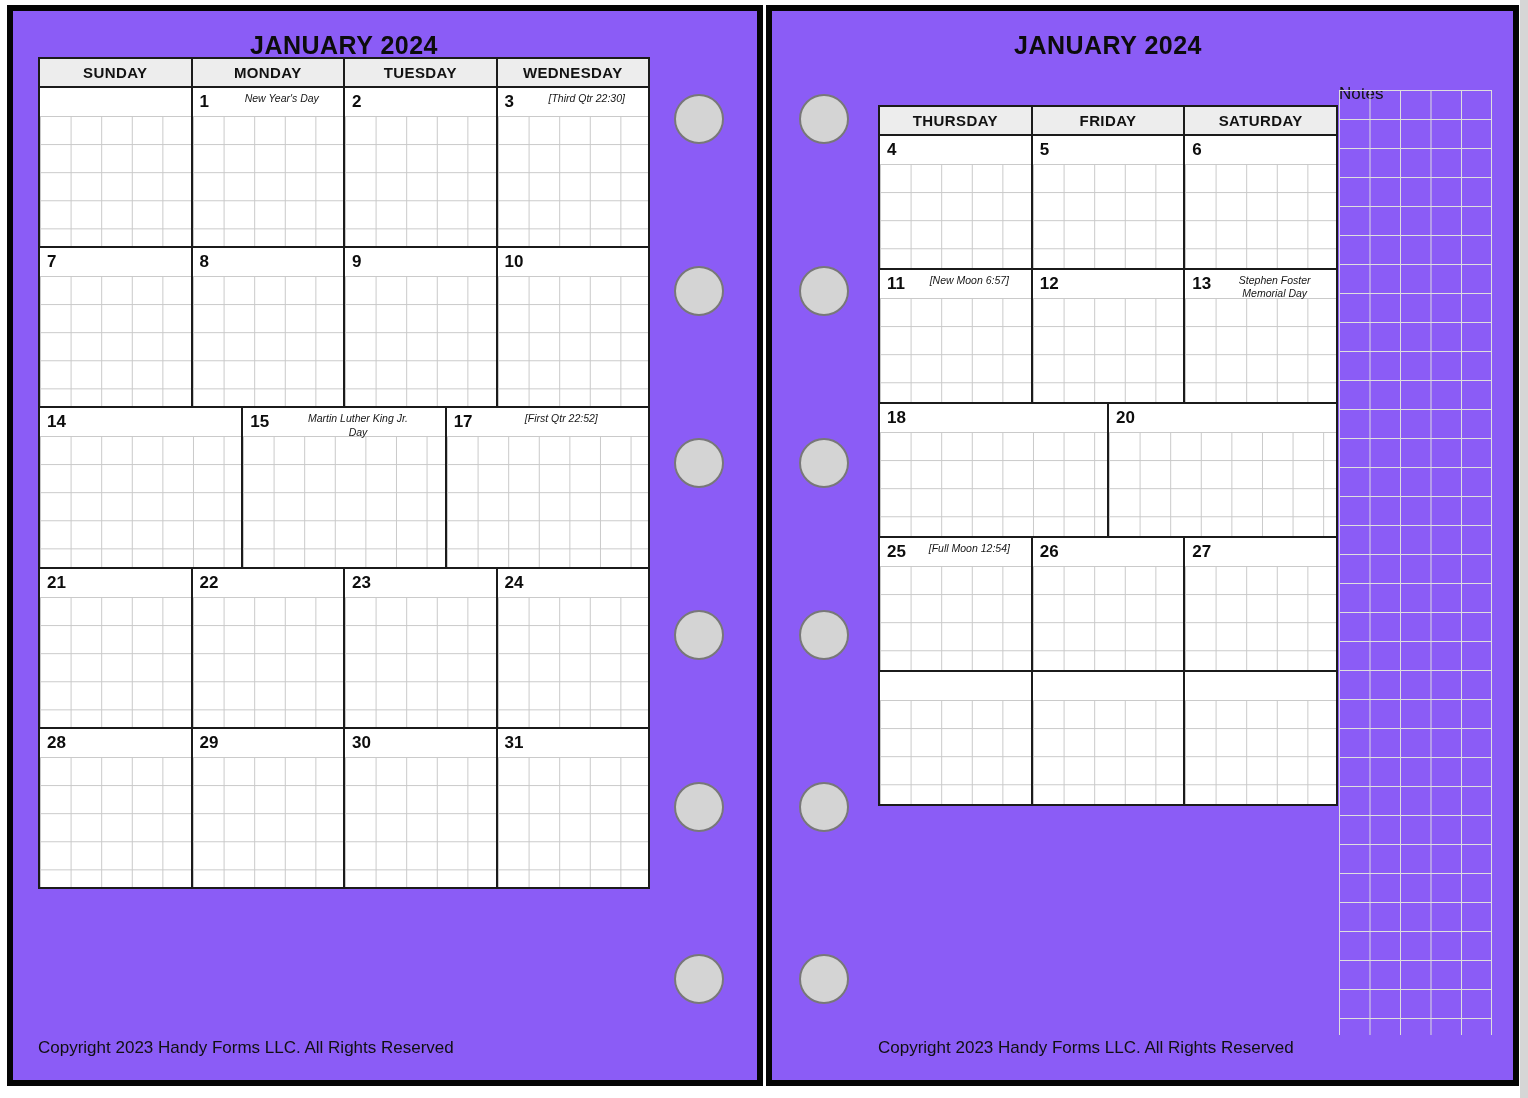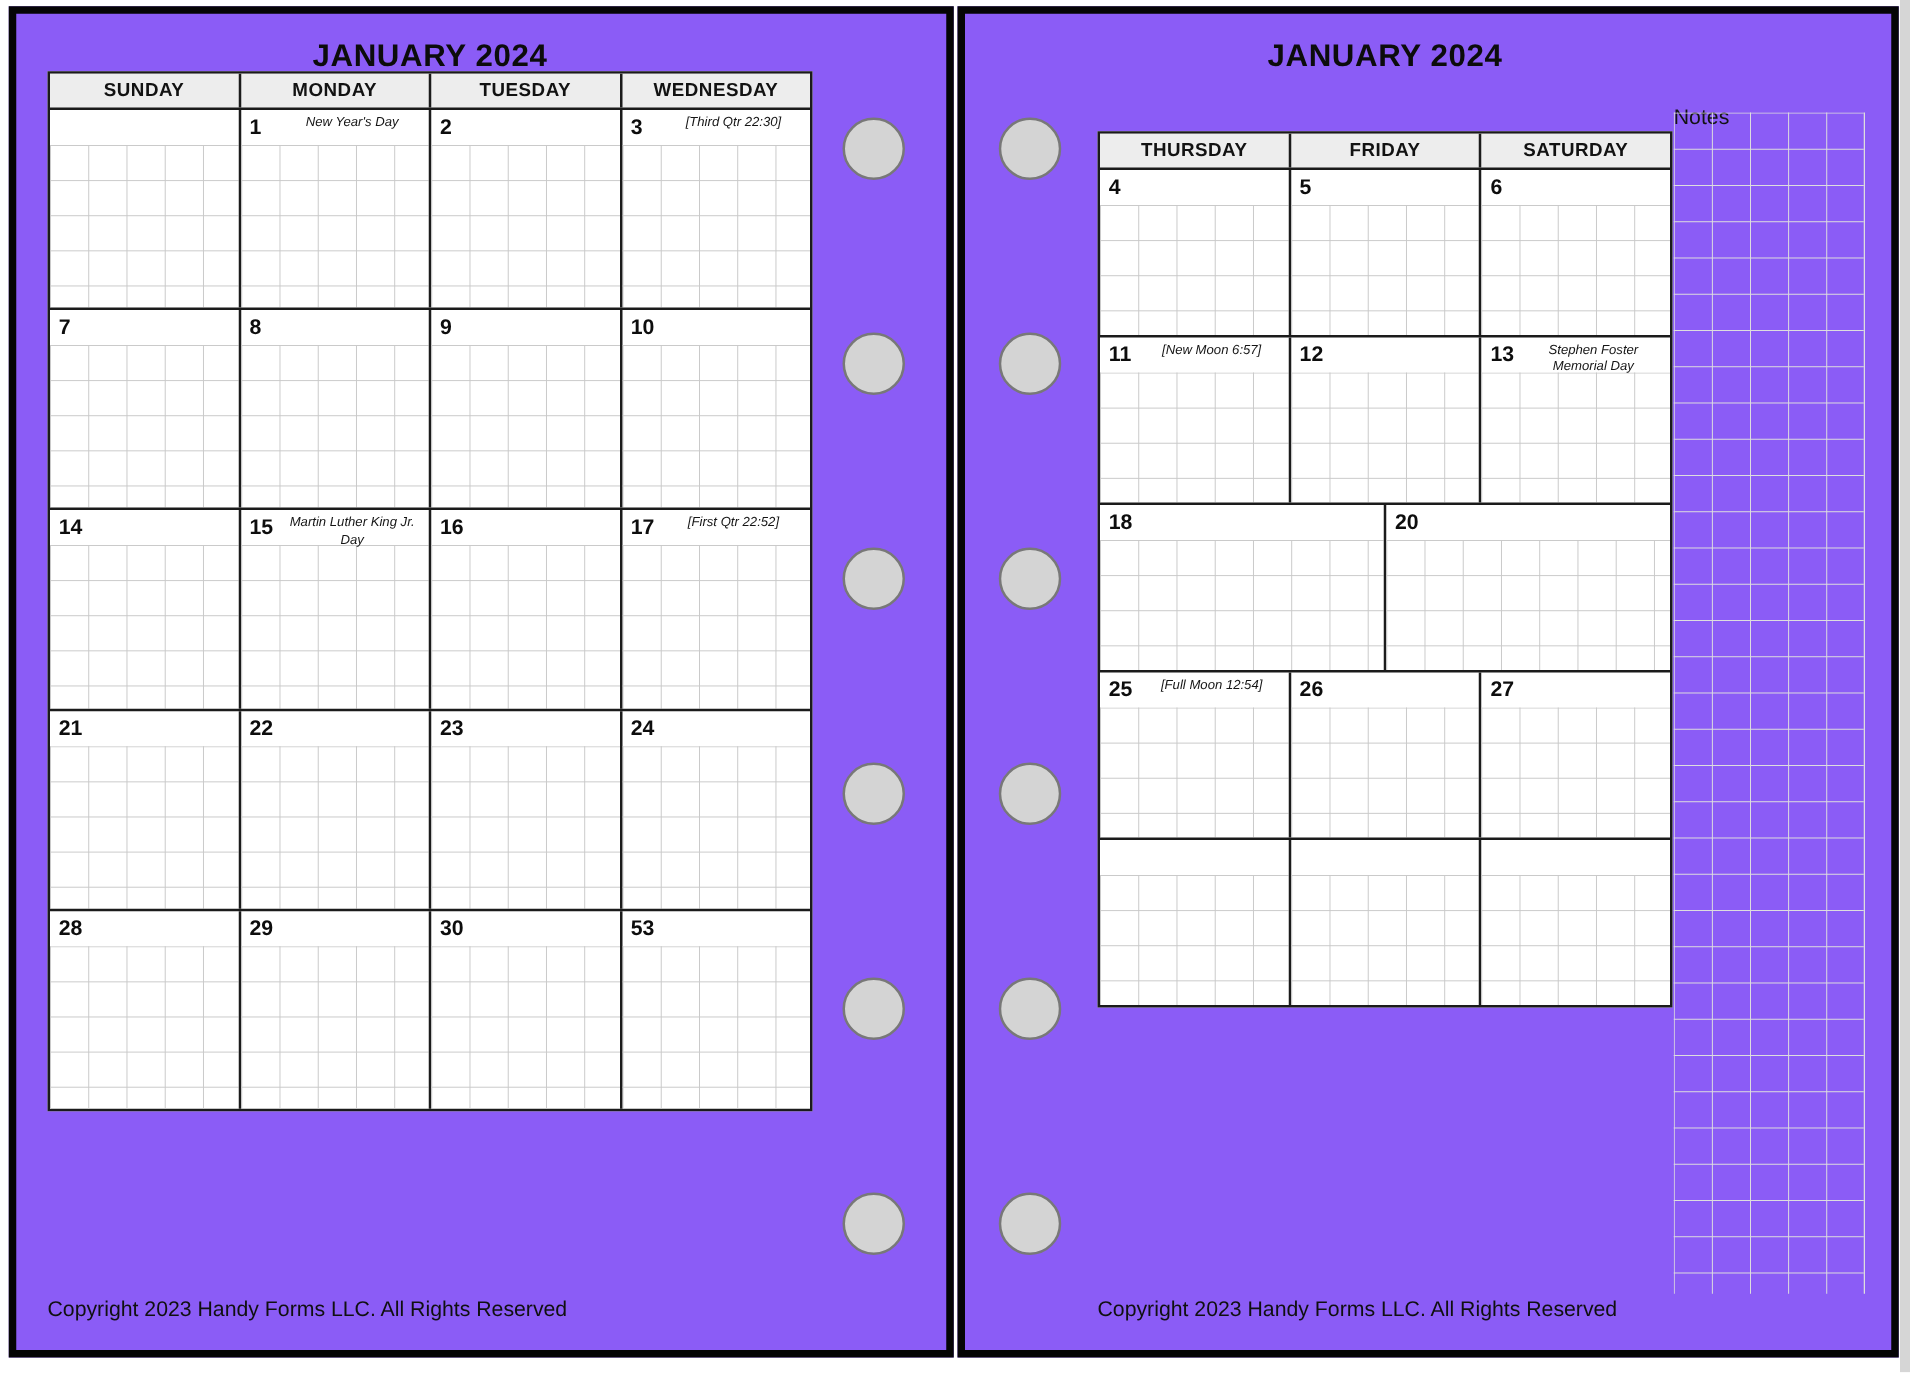--- a/index.html
+++ b/index.html
@@ -115,25 +115,20 @@
               <span class="date-note"></span>
             </div>
             <div class="day-cell">
               <div class="cell-grid"></div>
               <span class="date-num">15</span>
               <span class="date-note">Martin Luther King Jr.
 Day</span>
             </div>
             <div class="day-cell">
               <div class="cell-grid"></div>
-              <span class="date-num">16</span>
-              <span class="date-note"></span>
-            </div>
-            <div class="day-cell">
-              <div class="cell-grid"></div>
               <span class="date-num">17</span>
               <span class="date-note">[First Qtr 22:52]</span>
             </div>
           </div>
           <div class="week">
             <div class="day-cell">
               <div class="cell-grid"></div>
               <span class="date-num">21</span>
               <span class="date-note"></span>
             </div>
@@ -164,21 +159,21 @@
               <span class="date-num">29</span>
               <span class="date-note"></span>
             </div>
             <div class="day-cell">
               <div class="cell-grid"></div>
               <span class="date-num">30</span>
               <span class="date-note"></span>
             </div>
             <div class="day-cell">
               <div class="cell-grid"></div>
-              <span class="date-num">53</span>
+              <span class="date-num">31</span>
               <span class="date-note"></span>
             </div>
           </div>
         </div>
     </div>
     <div class="copyright">Copyright 2023 Handy Forms LLC. All Rights Reserved</div>
     <div>
         <div class="hole" style="left: 661px; top: 83px;"></div>
         <div class="hole" style="left: 661px; top: 255px;"></div>
         <div class="hole" style="left: 661px; top: 427px;"></div>

